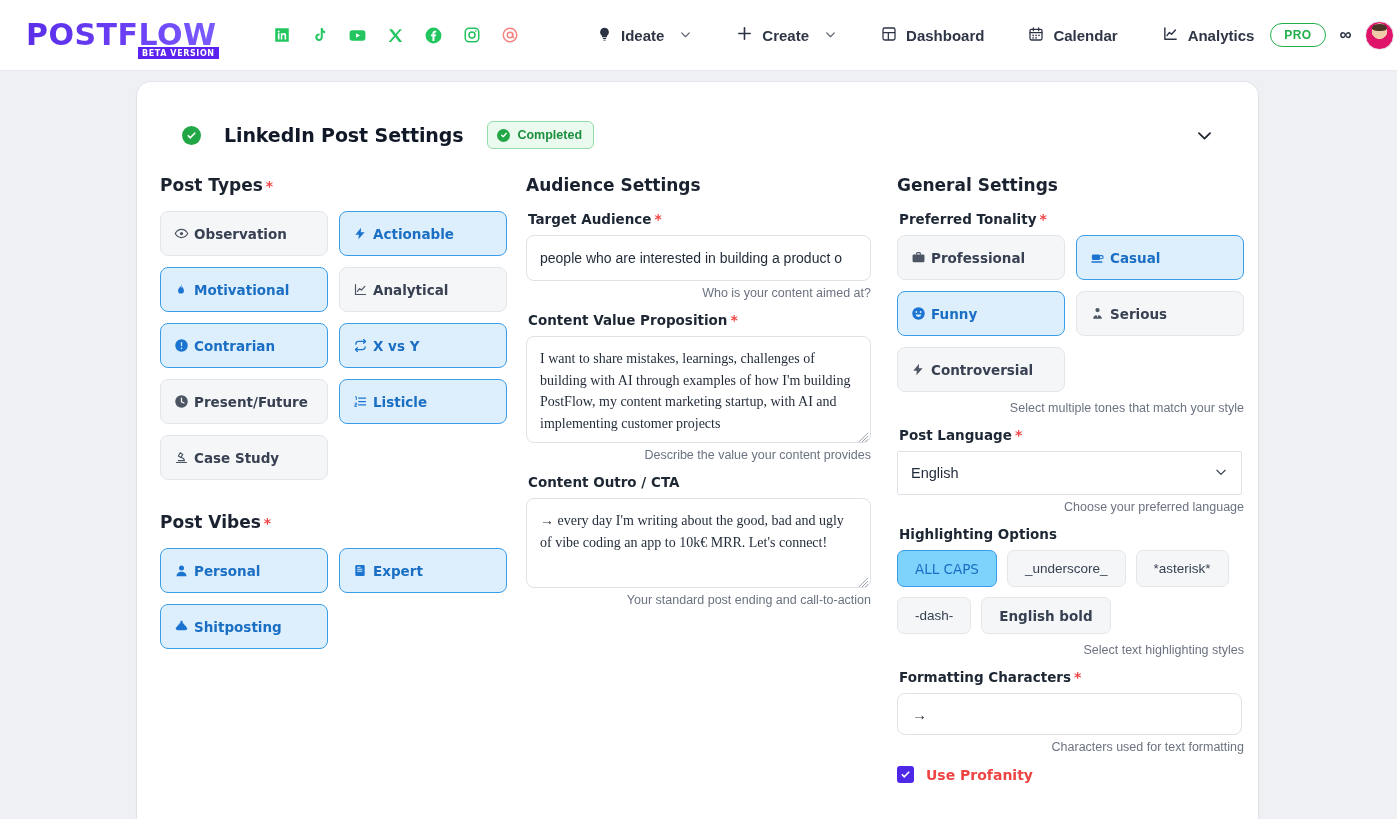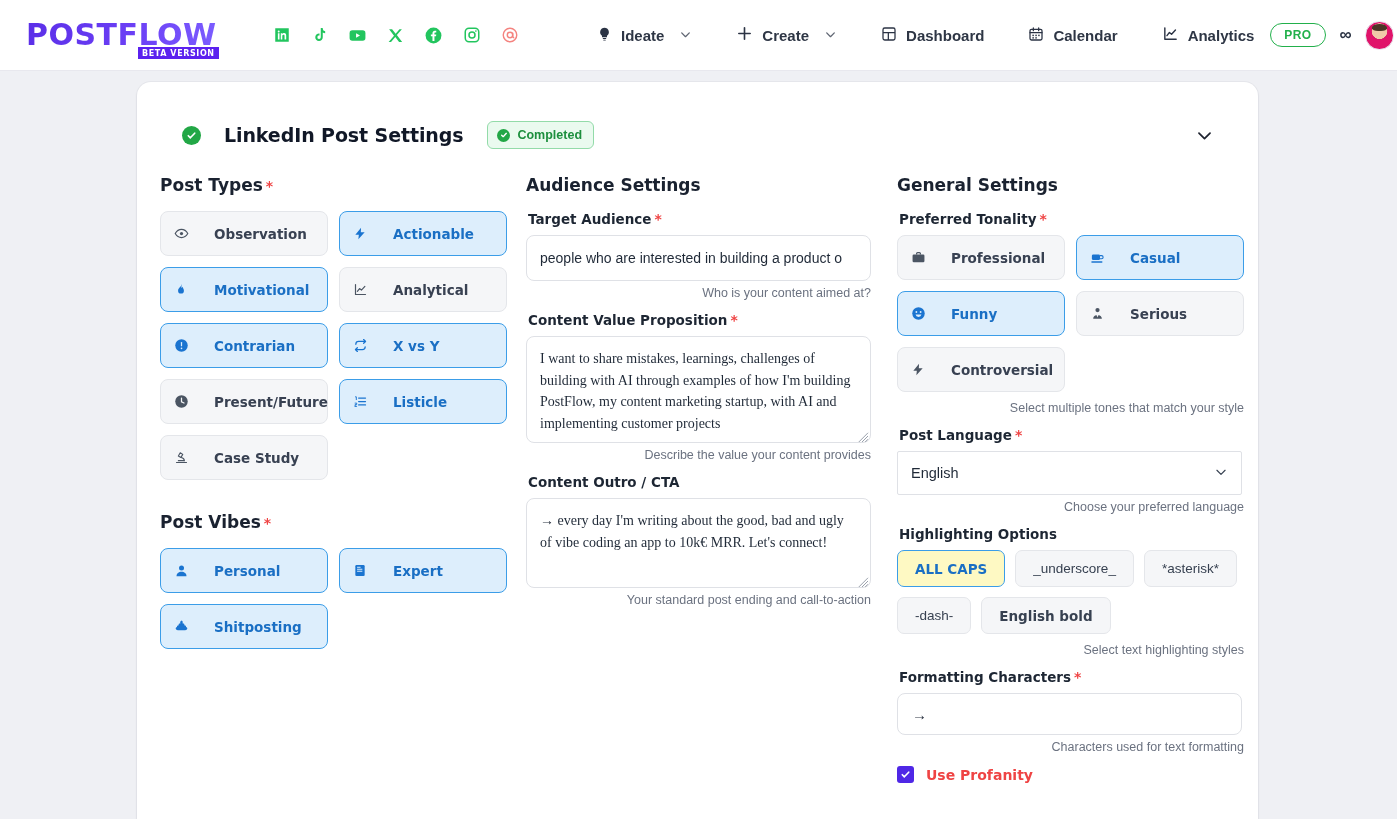--- a/index.html
+++ b/index.html
@@ -183,21 +183,21 @@
   }
 
   
   .chips {
     display: grid;
     grid-template-columns: 168px 168px;
     gap: 11px 11px;
     margin-bottom: 4px;
   }
   .chip {
-    display: flex; align-items: center; gap: 25px;
+    display: flex; align-items: center; gap: 5px;
     height: 45px;
     border-radius: 8px;
     padding: 0 12px;
     font-size: 13.5px;
     font-weight: 600;
     cursor: pointer;
     background: #f5f6f8;
     border: 1px solid #e4e6ea;
     color: #384152;
     font-family: "DejaVu Sans", sans-serif;
@@ -269,21 +269,21 @@
     border: 1px solid #e4e6ea;
     background: #f5f6f8;
     color: #374151;
     font-size: 13.5px;
     font-weight: 600;
     display: flex; align-items: center; justify-content: center;
     padding: 0 17px;
     cursor: pointer;
     font-family: "DejaVu Sans", sans-serif;
   }
-  .hl.sel { background: #fef9c3; border: 1.4px solid #3b9de8; color: #1a6fc4; font-weight: 700; }
+  .hl.sel { background: #7dd3fc; border: 1.4px solid #3b9de8; color: #1a6fc4; font-weight: 400; }
   .hl.mono { font-family: "Liberation Sans", sans-serif; font-weight: 400; }
 
   .fmt-input {
     width: 345px; height: 42px;
     border: 1px solid #dfe1e6;
     border-radius: 8px;
     padding: 0 14px;
     display: flex; align-items: center;
     font-size: 15px; color: #2a3240;
     background: #fff;

